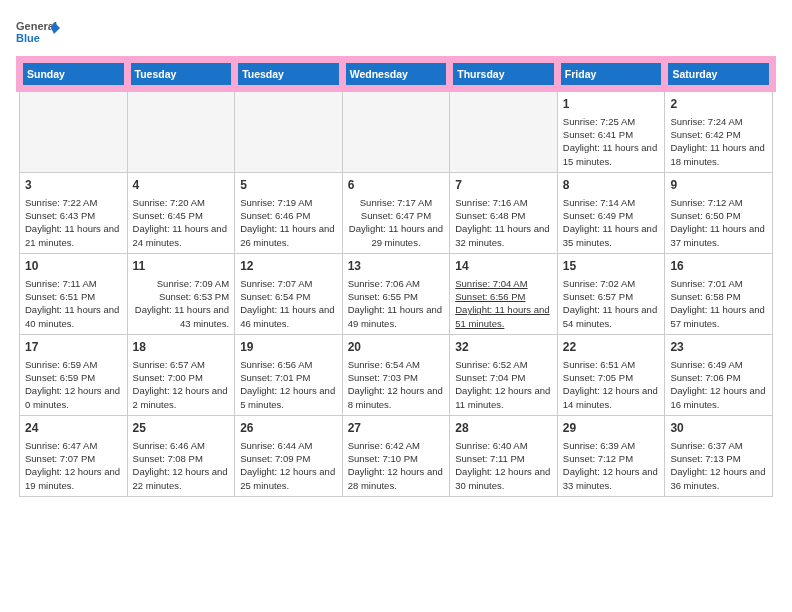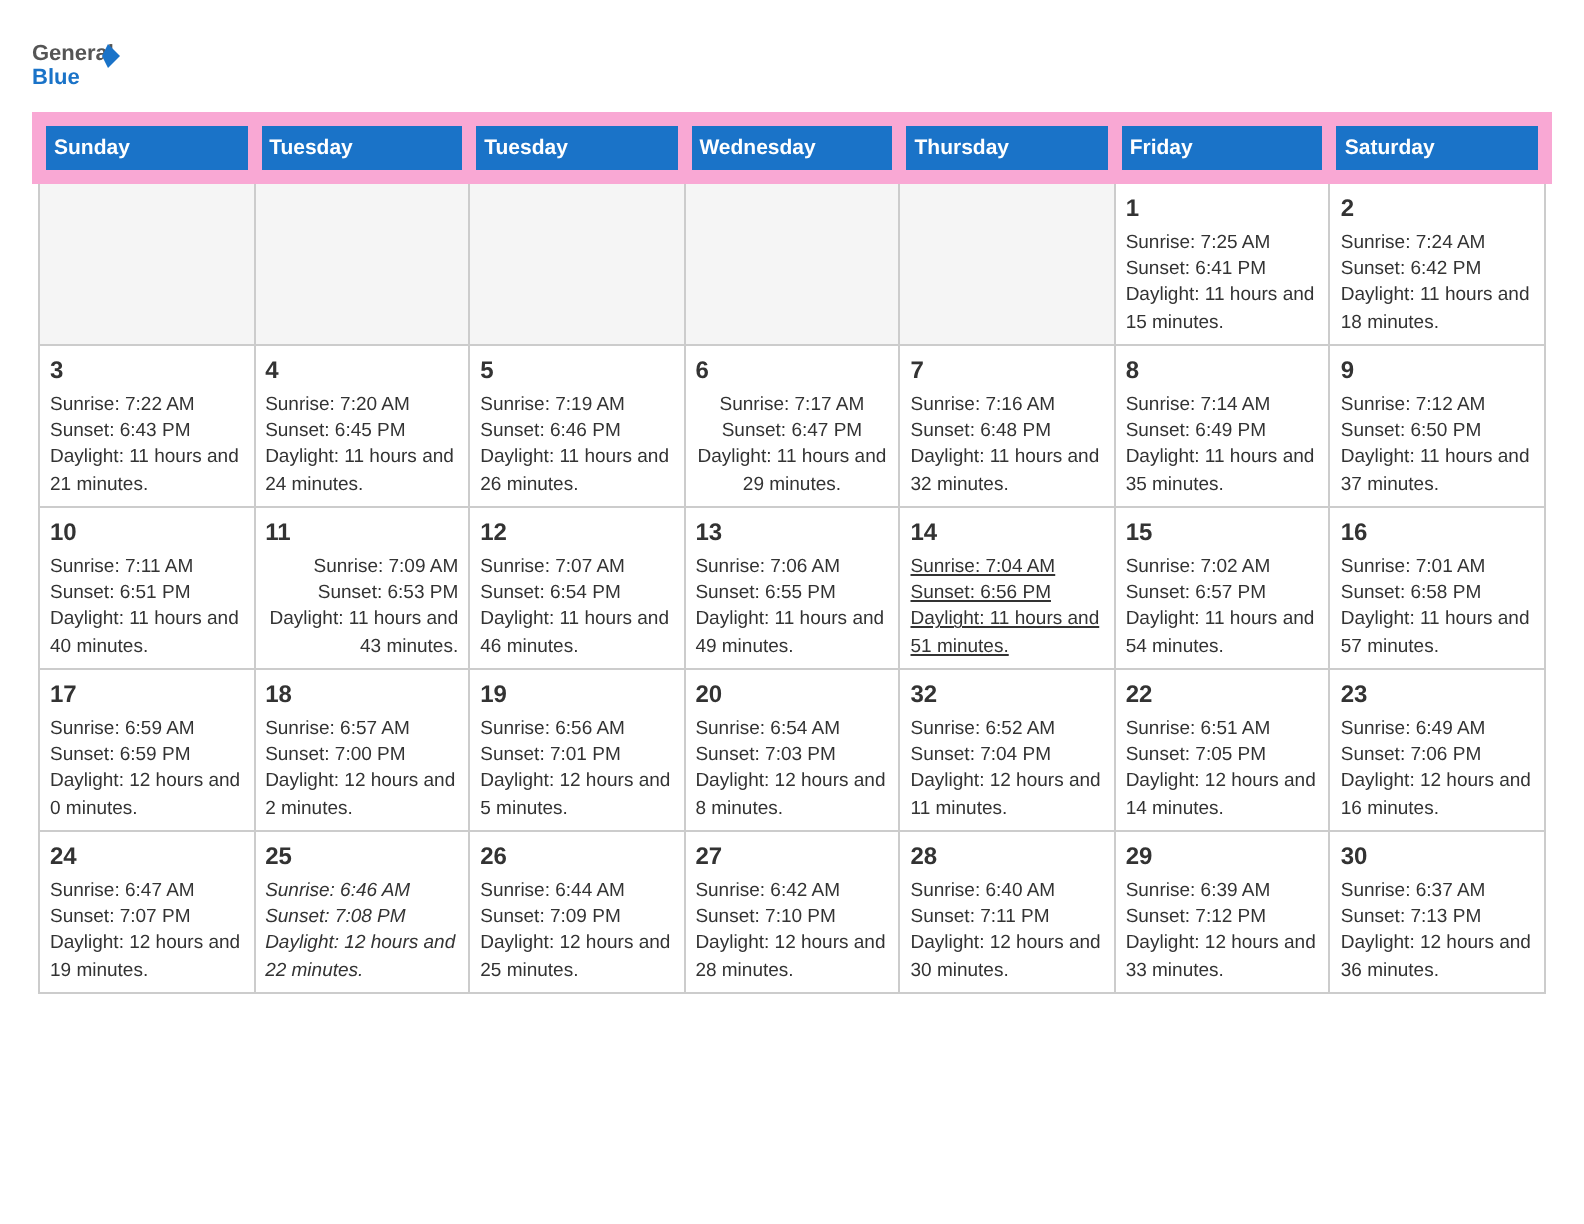--- a/index.html
+++ b/index.html
@@ -256,21 +256,21 @@
       </tr>
       <tr>
         <td>
           <span class="day-number">24</span>
           <div class="day-info" style="white-space: pre-line;">Sunrise: 6:47 AM
 Sunset: 7:07 PM
 Daylight: 12 hours and 19 minutes.</div>
         </td>
         <td>
           <span class="day-number">25</span>
-          <div class="day-info" style="white-space: pre-line; font-style: italic;">Sunrise: 6:46 AM
+          <div class="day-info" style="white-space: pre-line;">Sunrise: 6:46 AM
 Sunset: 7:08 PM
 Daylight: 12 hours and 22 minutes.</div>
         </td>
         <td>
           <span class="day-number">26</span>
           <div class="day-info" style="white-space: pre-line;">Sunrise: 6:44 AM
 Sunset: 7:09 PM
 Daylight: 12 hours and 25 minutes.</div>
         </td>
         <td>

